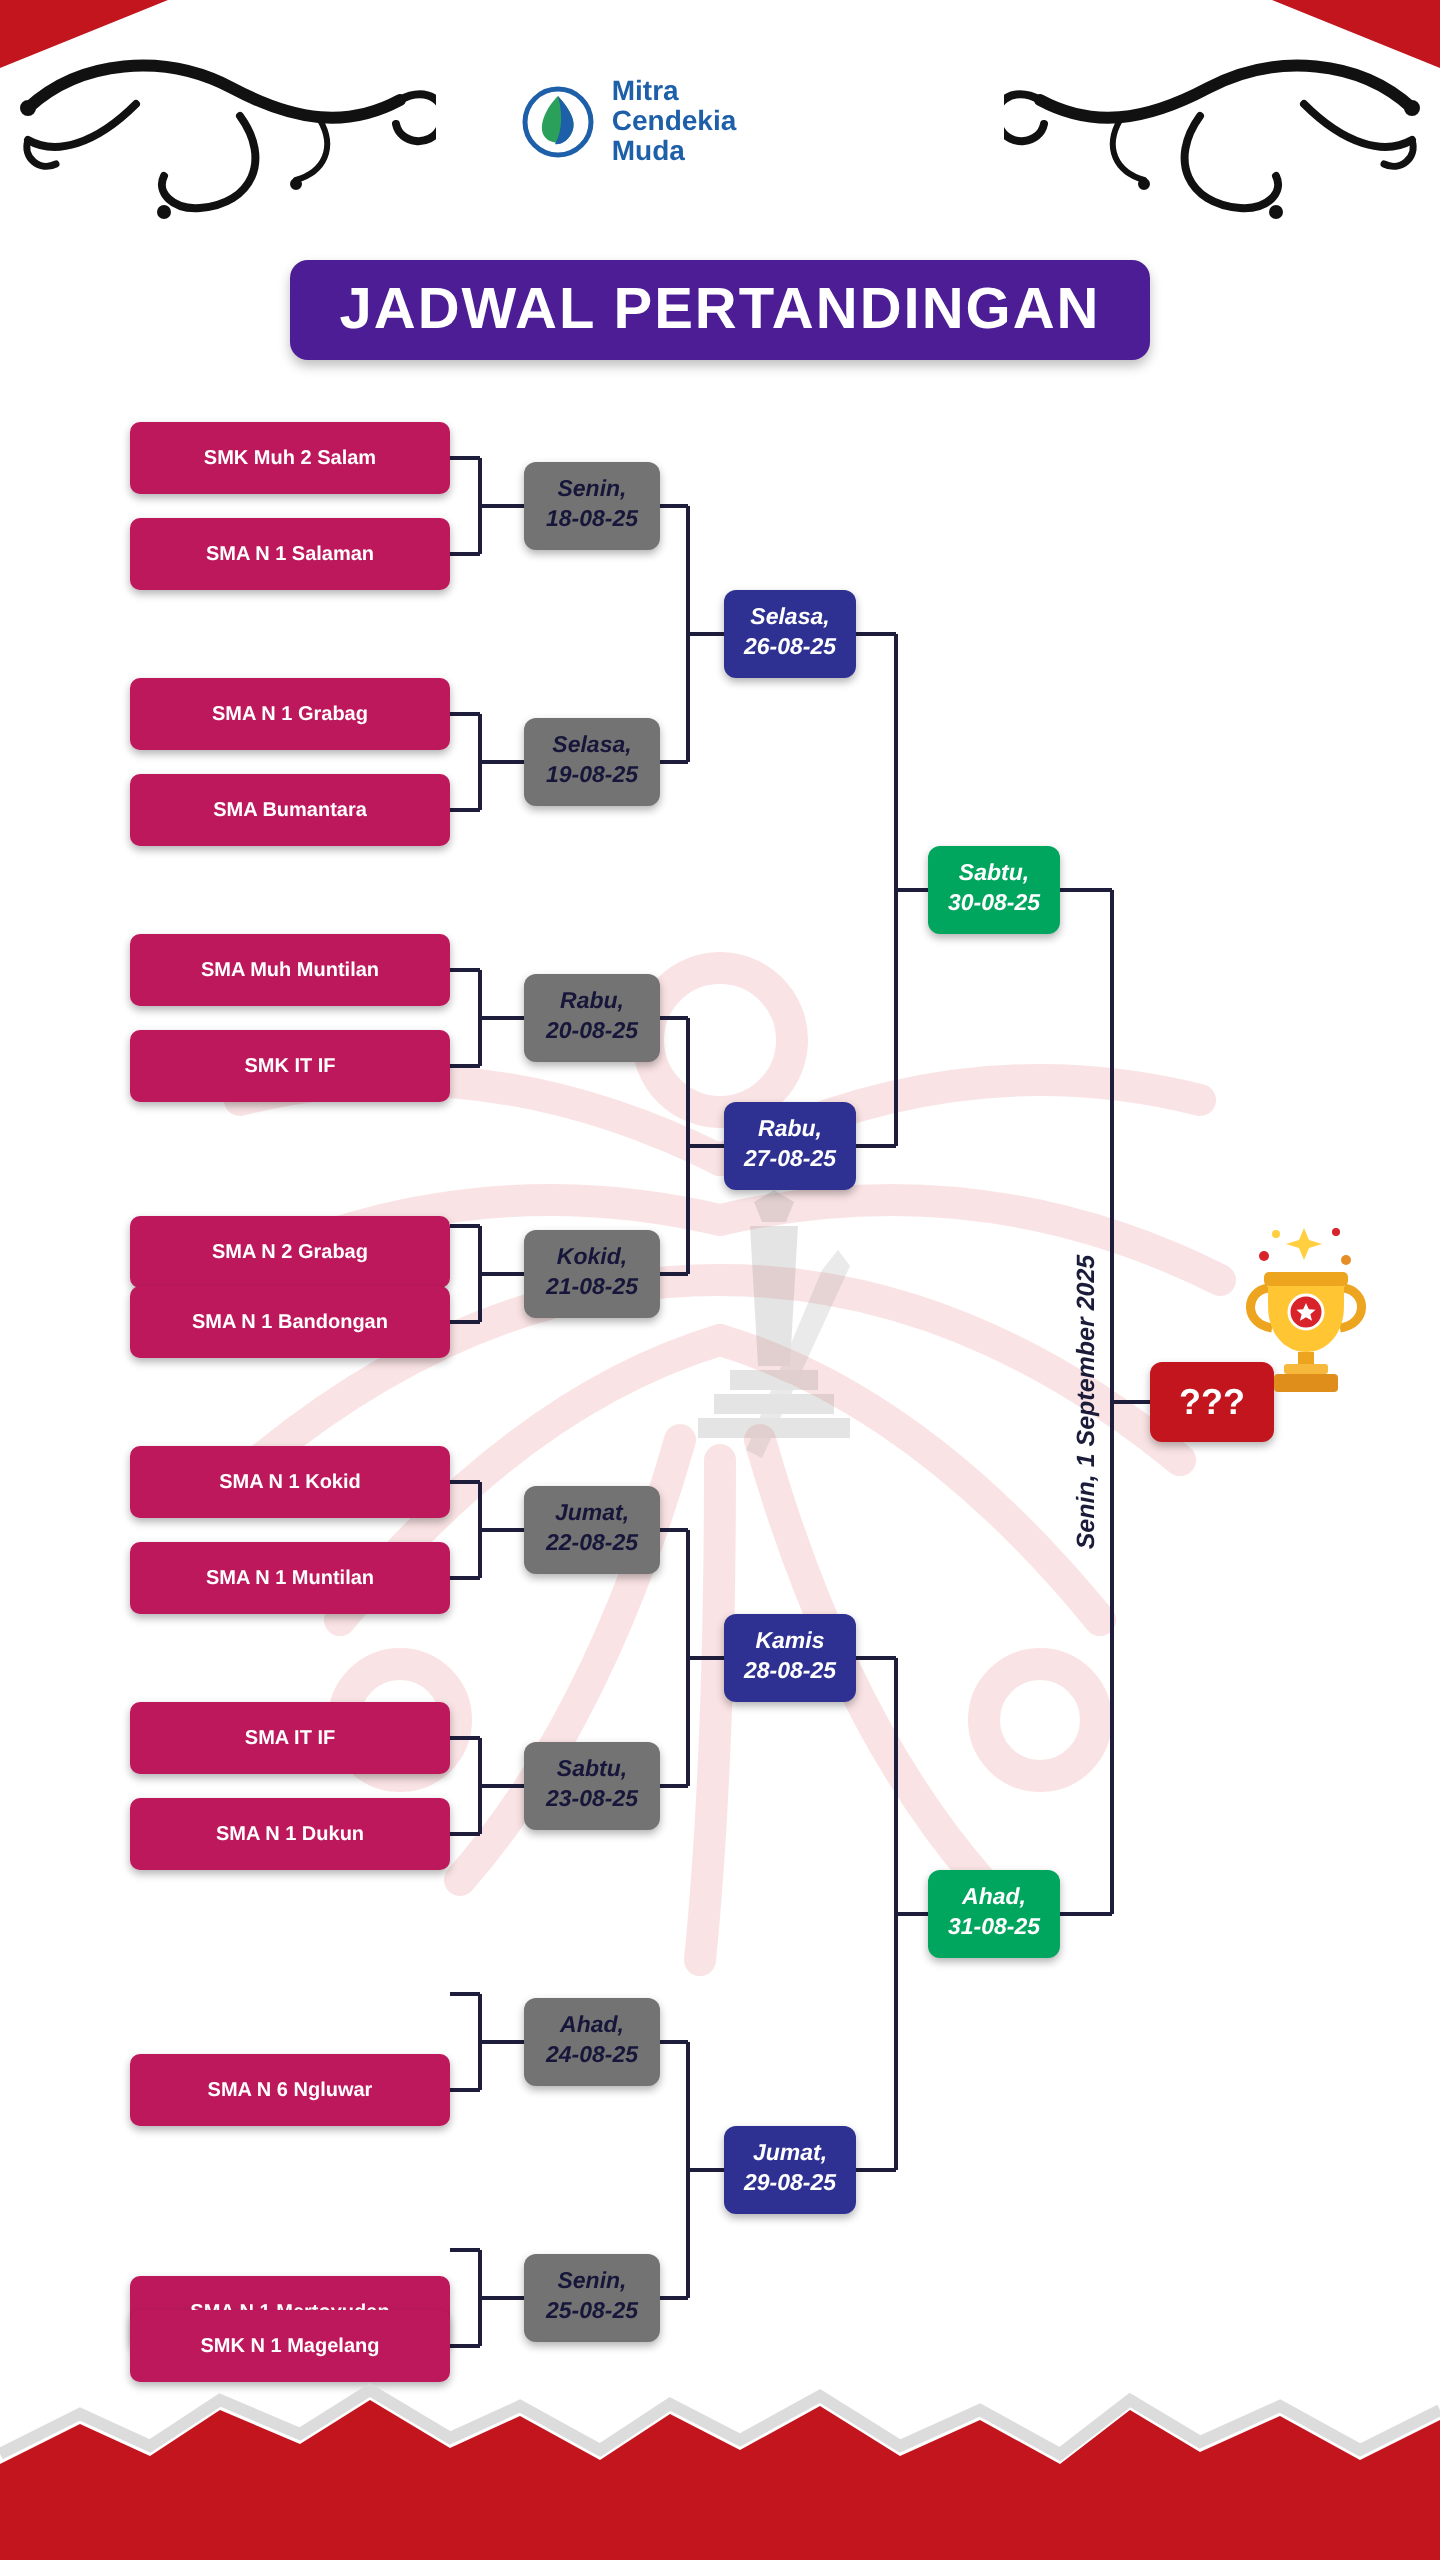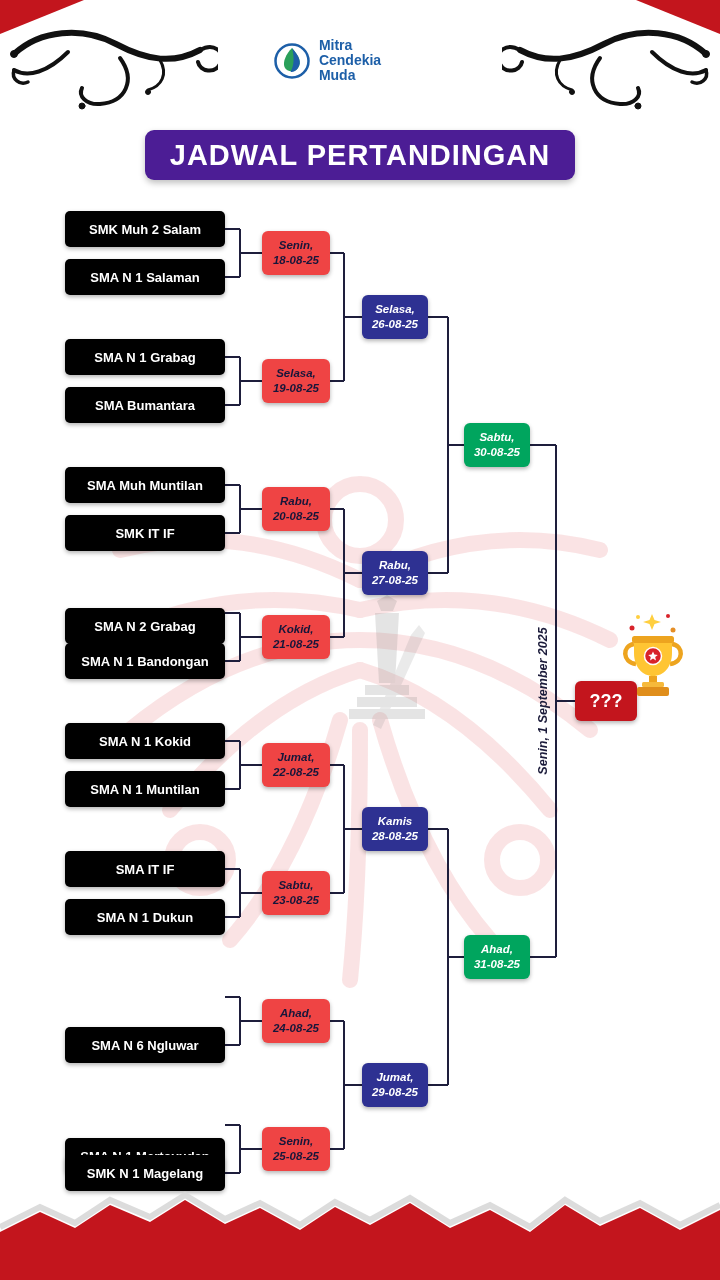--- a/index.html
+++ b/index.html
@@ -3,41 +3,41 @@
 <meta charset="utf-8">
 <style>
   html,body{margin:0;padding:0;background:#e8e8e8;}
   .page{
     position:relative;width:720px;height:1280px;margin:0 auto;
     background:#ffffff;overflow:hidden;
     font-family:"Liberation Sans",sans-serif;
   }
   .abs{position:absolute;}
   
-  .logo{position:absolute;left:0;top:38px;width:628px;display:flex;justify-content:center;align-items:center;gap:8px;padding-left:13px;}
+  .logo{position:absolute;left:0;top:38px;width:628px;display:flex;justify-content:center;align-items:center;gap:8px;}
   .logo-text{display:flex;flex-direction:column;line-height:1.08;font-weight:bold;font-size:14px;color:#1d5fa8;}
   .title-banner{
     position:absolute;left:145px;top:130px;width:430px;height:50px;
     background:#4c1d95;border-radius:9px;display:flex;align-items:center;justify-content:center;
     box-shadow:0 3px 6px rgba(0,0,0,.25);
   }
   .title-banner span{color:#fff;font-size:29px;font-weight:bold;letter-spacing:1px;}
   
   .team-box{
-    position:absolute;left:65px;width:160px;height:36px;background:#000000;color:#fff;
+    position:absolute;left:65px;width:160px;height:36px;background:#be185d;color:#fff;
     border-radius:5px;display:flex;align-items:center;justify-content:center;
-    font-size:13px;font-weight:bold;box-shadow:0 2px 4px rgba(0,0,0,.3);text-align:center;
+    font-size:10px;font-weight:bold;box-shadow:0 2px 4px rgba(0,0,0,.3);text-align:center;
   }
   .date-box{
     position:absolute;width:68px;height:44px;border-radius:6px;
     display:flex;flex-direction:column;align-items:center;justify-content:center;
     font-style:italic;font-size:11.5px;font-weight:bold;line-height:1.3;
     box-shadow:0 2px 4px rgba(0,0,0,.3);text-align:center;
   }
-  .r1{left:262px;background:#ef4444;color:#16163a;text-align:right;}
+  .r1{left:262px;background:#737373;color:#16163a;text-align:right;}
   .r2{left:362px;width:66px;background:#2e3192;color:#ffffff;}
   .r3{left:464px;width:66px;background:#00a55e;color:#ffffff;}
   .final-box{
     position:absolute;left:575px;top:681px;width:62px;height:40px;background:#c3151d;color:#fff;
     border-radius:6px;display:flex;align-items:center;justify-content:center;
     font-size:18px;font-weight:bold;box-shadow:0 2px 4px rgba(0,0,0,.3);
   }
   .final-label{
     position:absolute;left:444px;top:693px;width:200px;height:16px;
     transform:rotate(-90deg);text-align:center;

